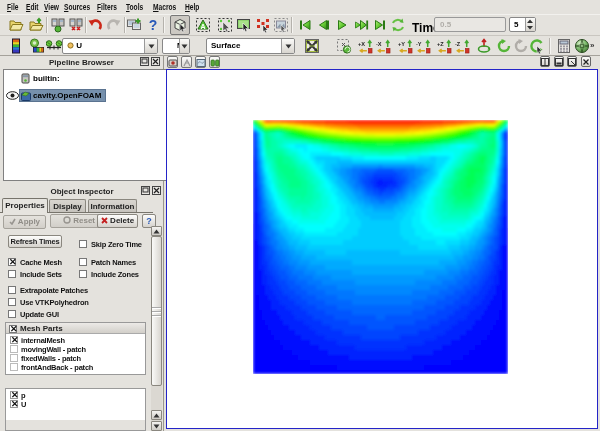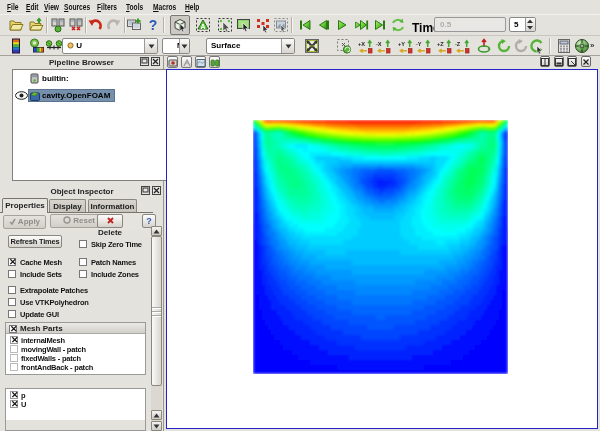--- a/index.html
+++ b/index.html
@@ -11,21 +11,21 @@
 #tb1 { position:absolute; left:0; top:14px; width:600px; height:21px; background:#e4e2dd; border-top:1px solid #f2f1ee; }
 #tb2 { position:absolute; left:0; top:35px; width:600px; height:21px; background:#e4e2dd; border-top:1px solid #c9c6c0; border-bottom:1px solid #a5a29b; }
 .ti { position:absolute; top:2px; width:16px; height:16px; }
 .sep { position:absolute; top:2px; width:2px; height:16px; border-left:1px solid #b5b2ac; border-right:1px solid #f5f4f1; }
 .combo { position:absolute; top:2px; height:16px; background:#fff; border:1px solid #888; border-radius:2px; font-size:8px; font-weight:bold; line-height:14px; padding-left:4px; overflow:hidden; white-space:nowrap; }
 .combo .arr { position:absolute; right:0; top:0; width:13px; height:14px; background:linear-gradient(#fafaf8,#d8d5cf); border-left:1px solid #999; text-align:center; }
 .combo .arr svg { margin-top:5px; }
 #leftpanel { position:absolute; left:0; top:56px; width:164px; height:375px; background:#e4e2dd; border-right:1px solid #9a978f; }
 .ptitle { position:relative; height:12px; text-align:center; font-size:8px; font-weight:bold; padding-top:2px; color:#222; }
 .pbtn { position:absolute; top:1px; width:9px; height:9px; border:1px solid #444; background:#e8e6e2; }
-#pipelist { position:absolute; left:12px; top:13px; width:188px; height:112px; background:#fff; border:1px solid #808080; }
+#pipelist { position:absolute; left:3px; top:13px; width:188px; height:112px; background:#fff; border:1px solid #808080; }
 #objinsp { position:absolute; left:0; top:129px; width:164px; height:246px; }
 .tab { position:absolute; height:13px; font-size:8px; font-weight:bold; text-align:center; border:1px solid #8a877f; border-bottom:none; border-radius:2px 2px 0 0; background:linear-gradient(#d8d5cf,#c6c3bd); padding-top:2px; color:#222; }
 .tab.active { background:#e6e4df; height:15px; z-index:2; border-color:#77746c; }
 .btn { position:absolute; border:1px solid #8a877f; border-radius:2px; background:linear-gradient(#fdfdfc,#d5d2cc); font-size:8px; font-weight:bold; text-align:center; color:#222; }
 .btn.dis { color:#908d87; background:linear-gradient(#e4e2dd,#d2cfc9); border-color:#a5a29b; }
 .cb { position:absolute; width:8px; height:8px; background:#fff; border:1px solid #777; font-size:9px; line-height:7px; text-align:center; font-weight:bold; color:#111; }
 .cblbl { position:absolute; font-size:7.5px; letter-spacing:-0.2px; font-weight:bold; white-space:nowrap; color:#111; }
 .grp { position:absolute; left:5px; width:141px; border:1px solid #999; background:#e4e2dd; }
 .grphdr { height:11px; background:linear-gradient(#eceae7,#d2cfc9); border-bottom:1px solid #aaa; font-size:8px; font-weight:bold; padding-left:14px; padding-top:1px; color:#222; }
 .grplist { background:#fff; position:relative; }
@@ -359,21 +359,21 @@
     <div class="tab" style="left:49px;top:14px;width:37px">Display</div>
     <div class="tab" style="left:88px;top:14px;width:49px">Information</div>
     <div class="tab active" style="left:2px;top:13px;width:46px">Properties</div>
     <div style="position:absolute;left:0;top:27px;width:153px;height:18px;background:#e6e4df;border-top:1px solid #77746c"></div>
     <div class="btn dis" style="left:3px;top:30px;width:43px;height:14px;line-height:12px"><svg width="7" height="7" style="vertical-align:-1px">
           <path d="M1,4 L3,6 L6,1" stroke="#989590" stroke-width="1.6" fill="none"></path>
         </svg> Apply</div>
     <div class="btn dis" style="left:50px;top:29px;width:58px;height:14px;line-height:12px"><svg width="8" height="8" style="vertical-align:-1px">
           <circle cx="4" cy="4" r="3" fill="none" stroke="#989590" stroke-width="1.4"></circle>
         </svg> Reset</div>
-    <div class="btn" style="left:97px;top:29px;width:26px;height:14px;line-height:12px"><svg width="7" height="7" style="vertical-align:-1px">
+    <div class="btn" style="left:97px;top:29px;width:41px;height:14px;line-height:12px"><svg width="7" height="7" style="vertical-align:-1px">
           <path d="M1,1 L6,6 M6,1 L1,6" stroke="#c42020" stroke-width="1.8"></path>
         </svg> Delete</div>
     <div class="btn" style="left:142px;top:29px;width:14px;height:14px;line-height:13px;color:#2858b8;font-size:9px">?</div>
     <div class="btn" style="left:8px;top:50px;width:54px;height:13px;line-height:11px;font-size:7.5px;letter-spacing:-0.2px;white-space:nowrap">Refresh Times</div>
     <div class="cb" style="left:79px;top:55px"></div>
       <div class="cblbl" style="left:91px;top:55px">Skip Zero Time</div>
     <div class="cb" style="left:8px;top:73px">✕</div>
       <div class="cblbl" style="left:20px;top:73px">Cache Mesh</div>
     <div class="cb" style="left:79px;top:73px"></div>
       <div class="cblbl" style="left:91px;top:73px">Patch Names</div>

